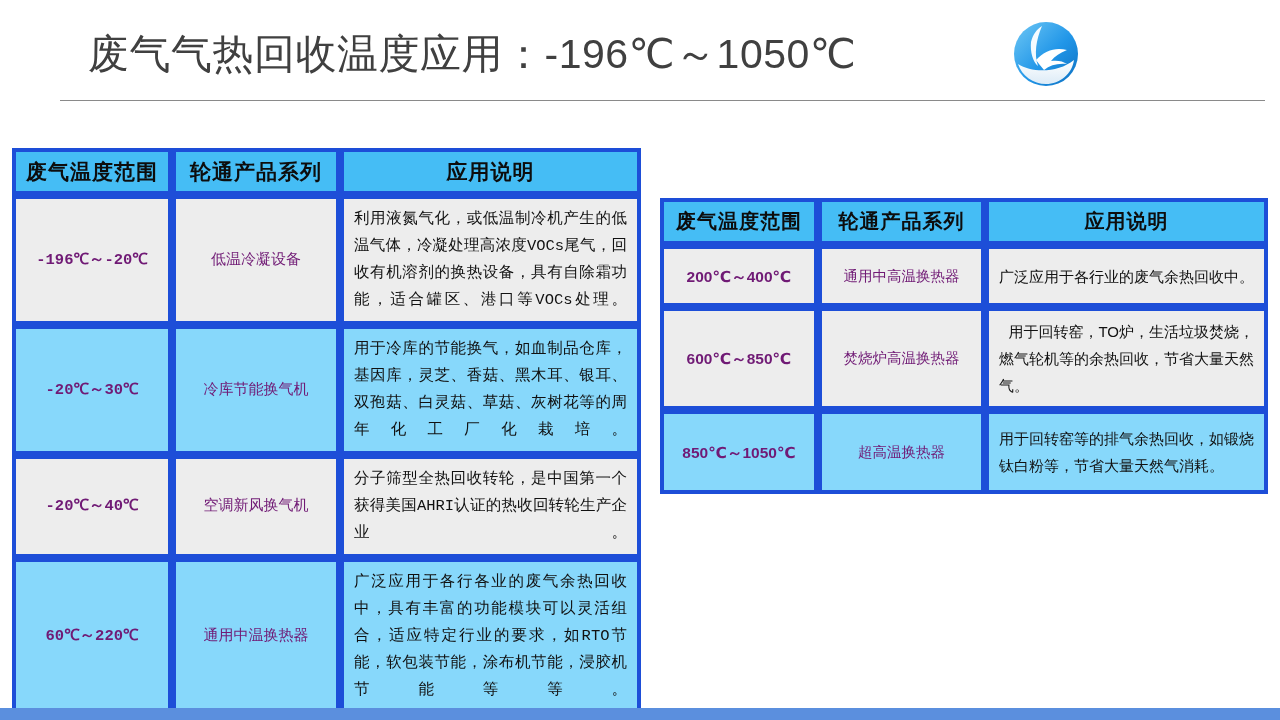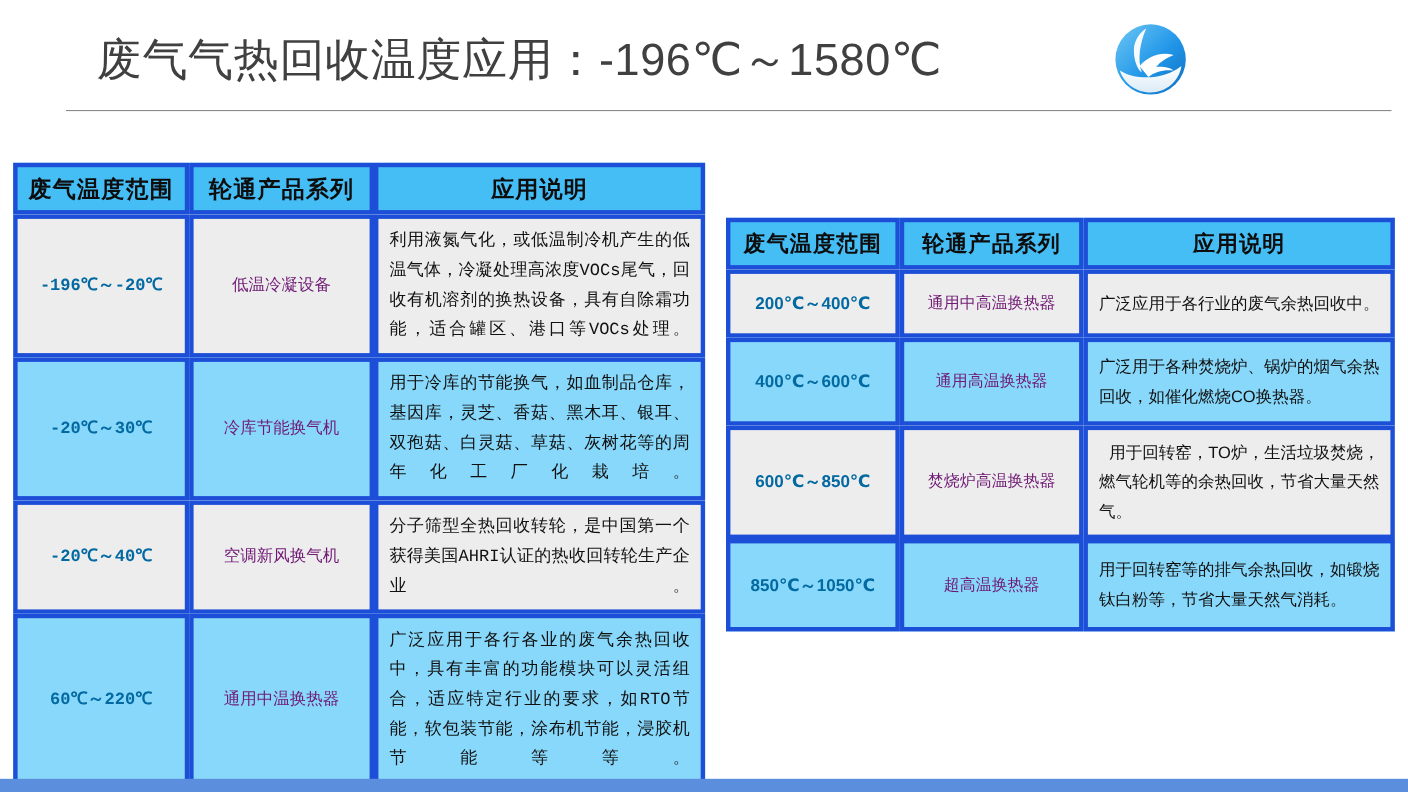--- a/index.html
+++ b/index.html
@@ -39,21 +39,21 @@
 
   
   .tbl { position: absolute; border-collapse: separate; border-spacing: 0; }
   .tbl td, .tbl th { border: 4px solid #1d4ed8; vertical-align: middle; }
 
   .hdr {
     background: #45bdf5; color: #0d0d0d;
     font-weight: 700; text-align: center;
     letter-spacing: 1px;
   }
-  .c-range { text-align: center; font-weight: 700; color: #0369a1; }
+  .c-range { text-align: center; font-weight: 700; color: #701a75; }
   .c-prod  { text-align: center; color: #701a75; }
   .c-desc  { text-align: justify; text-align-last: justify; color: #111; }
   .row-gray { background: #ededed; }
   .row-blue { background: #87d8fb; }
 
   
   #table-left { left: 12px; top: 148px; width: 629px; }
   #table-left .hdr { height: 47px; font-size: 21px; }
   #table-left td { padding: 7px 10px; font-size: 15.5px; line-height: 25px; font-family: Liberation Mono, monospace; }
   #table-left .c-range { font-size: 15.5px; }
@@ -72,21 +72,21 @@
   .bottom-bar {
     position: absolute; left: 0; bottom: 0;
     width: 1280px; height: 12px; background: #5b8fde;
   }
 </style>
 </head>
 <body>
 
 <div class="slide">
 
-  <div class="title">废气气热回收温度应用：-196℃～1580℃</div>
+  <div class="title">废气气热回收温度应用：-196℃～1050℃</div>
   <div class="title-rule"></div>
 
   <div class="logo">
     <span class="logo-mark">
       <svg width="68" height="68" viewBox="0 0 68 68">
         <defs>
           <linearGradient id="gsky" x1="0" y1="0" x2="1" y2="1">
             <stop offset="0%" stop-color="#6fc8f5"></stop>
             <stop offset="55%" stop-color="#2196e8"></stop>
             <stop offset="100%" stop-color="#0d6fc0"></stop>
@@ -143,25 +143,20 @@
         <th class="hdr" style="width:167px">轮通产品系列</th>
         <th class="hdr">应用说明</th>
       </tr>
     </thead>
     <tbody>
       <tr class="row-gray">
         <td class="c-range" style="height:62px">200℃～400℃</td>
         <td class="c-prod">通用中高温换热器</td>
         <td class="c-desc">广泛应用于各行业的废气余热回收中。</td>
       </tr>
-      <tr class="row-blue">
-        <td class="c-range" style="height:80px">400℃～600℃</td>
-        <td class="c-prod">通用高温换热器</td>
-        <td class="c-desc">广泛用于各种焚烧炉、锅炉的烟气余热回收，如催化燃烧CO换热器。</td>
-      </tr>
       <tr class="row-gray">
         <td class="c-range" style="height:88px">600℃～850℃</td>
         <td class="c-prod">焚烧炉高温换热器</td>
         <td class="c-desc">用于回转窑，TO炉，生活垃圾焚烧，燃气轮机等的余热回收，节省大量天然气。</td>
       </tr>
       <tr class="row-blue">
         <td class="c-range" style="height:84px">850℃～1050℃</td>
         <td class="c-prod">超高温换热器</td>
         <td class="c-desc">用于回转窑等的排气余热回收，如锻烧钛白粉等，节省大量天然气消耗。</td>
       </tr>

